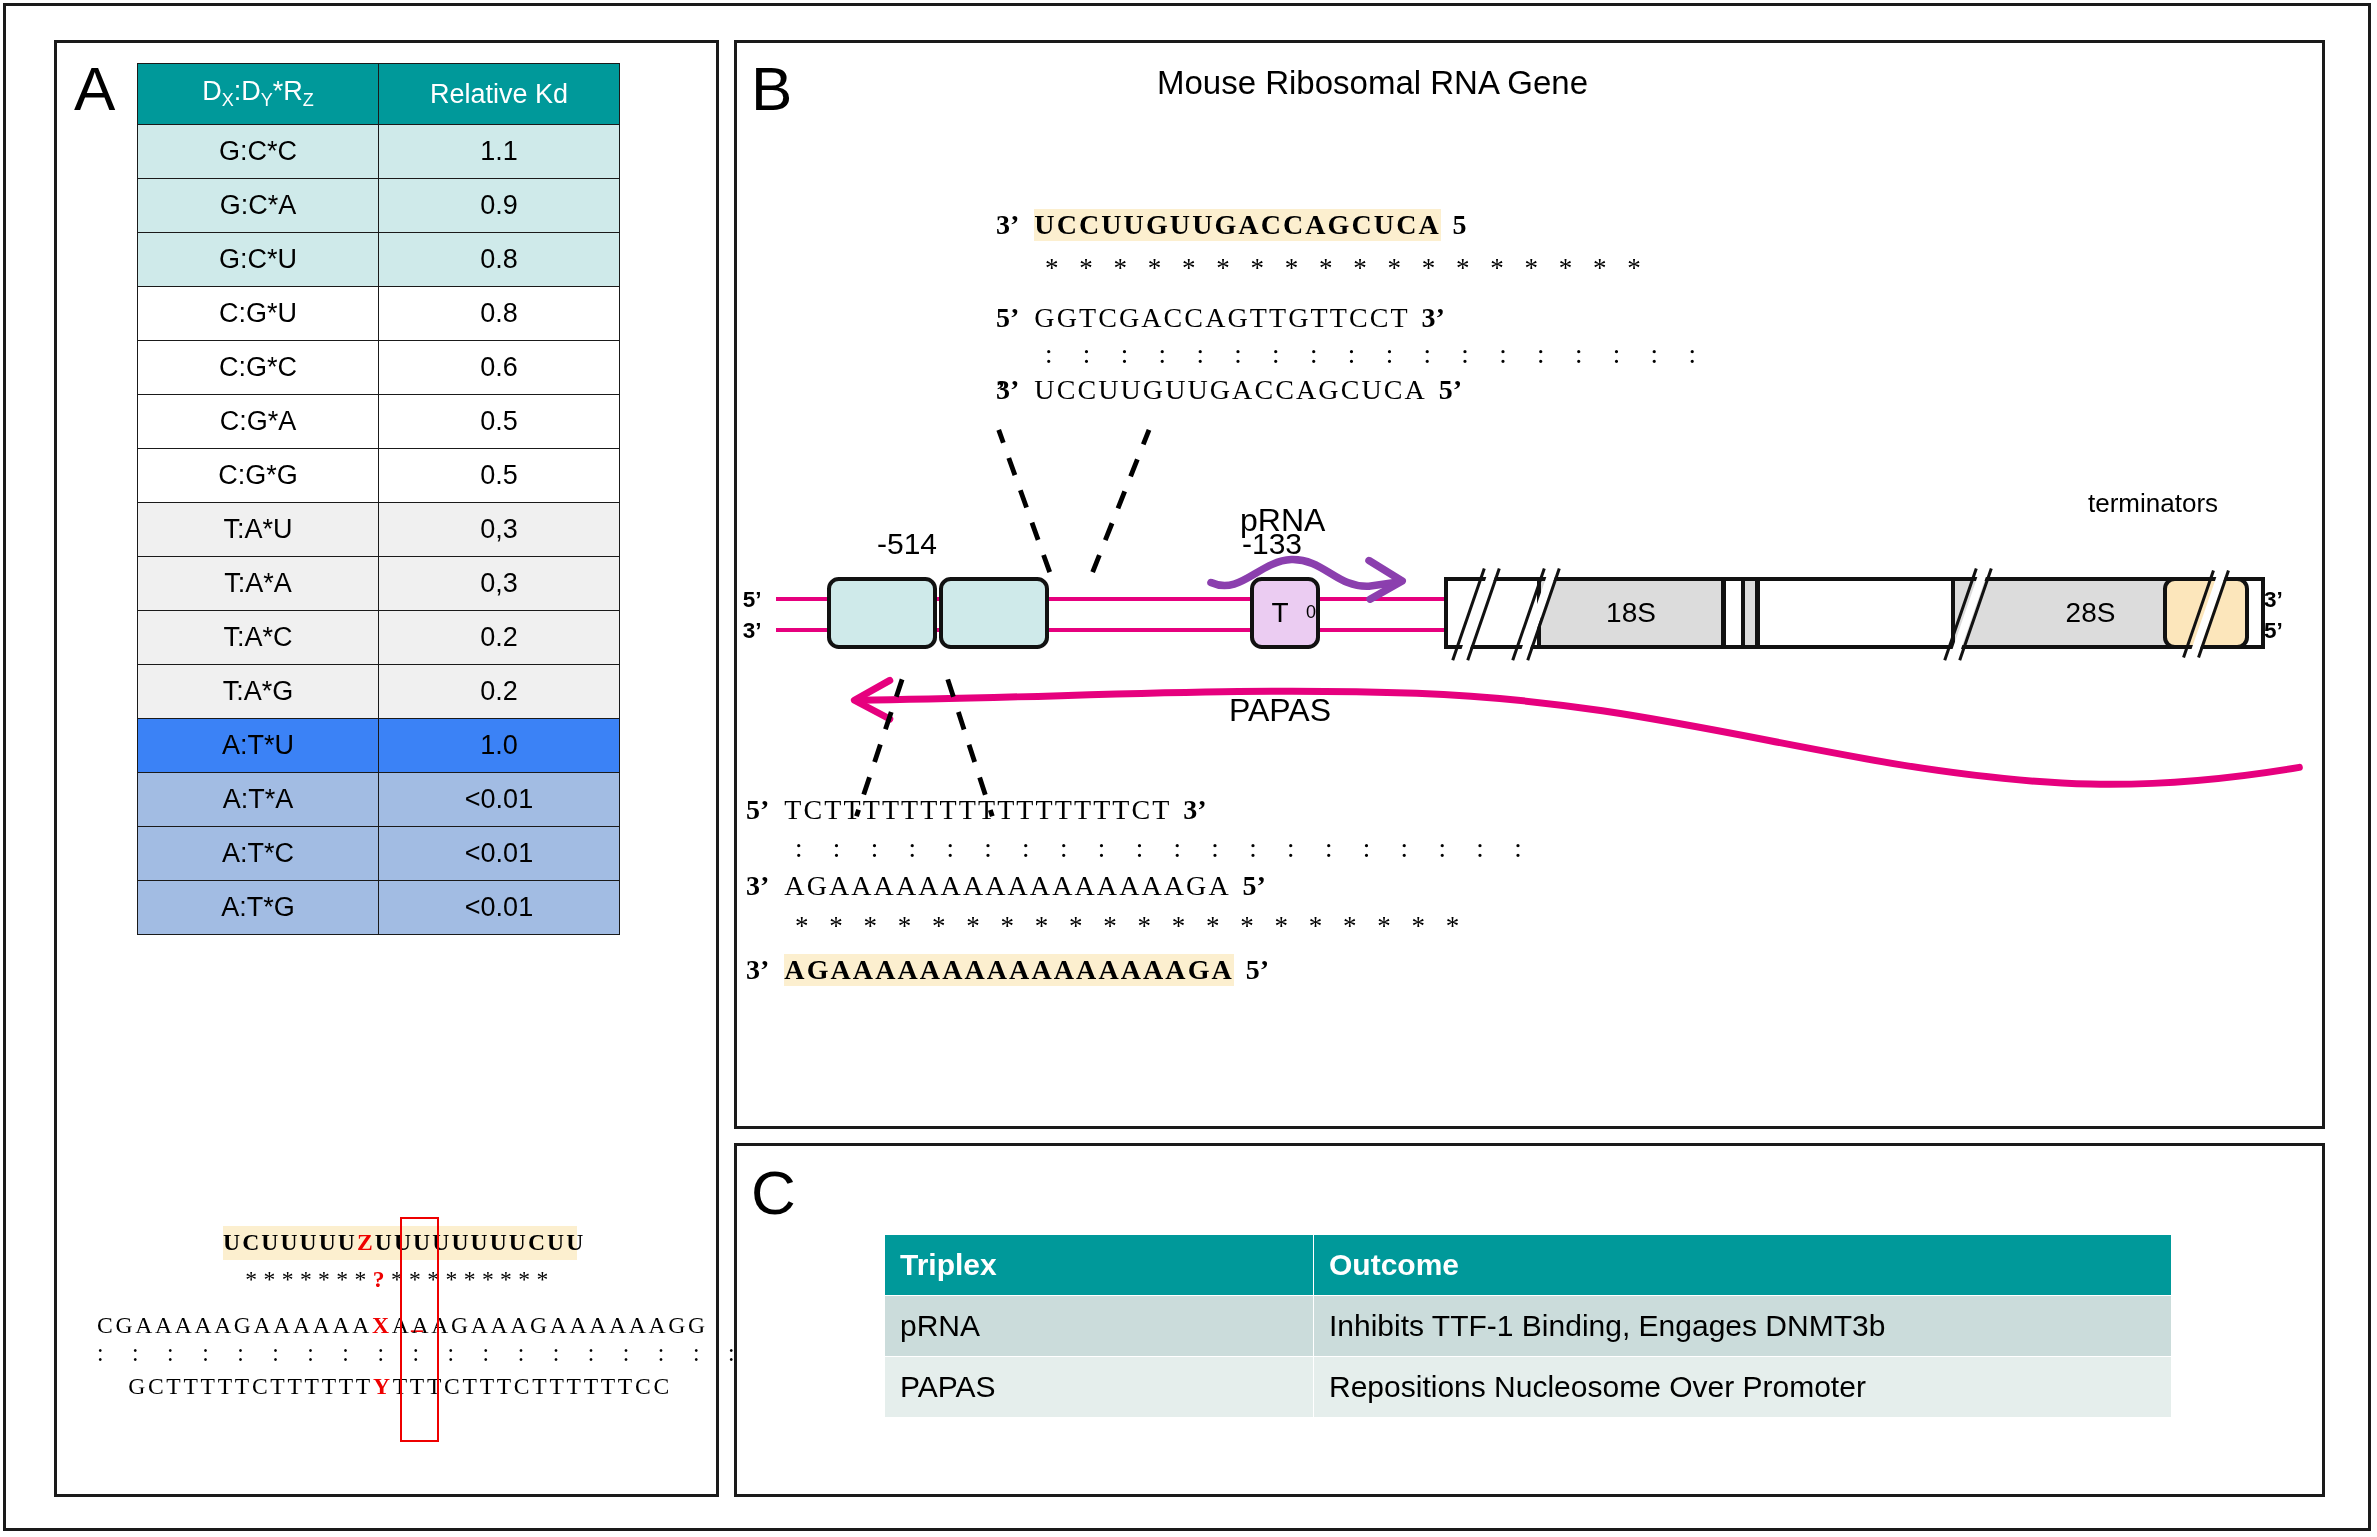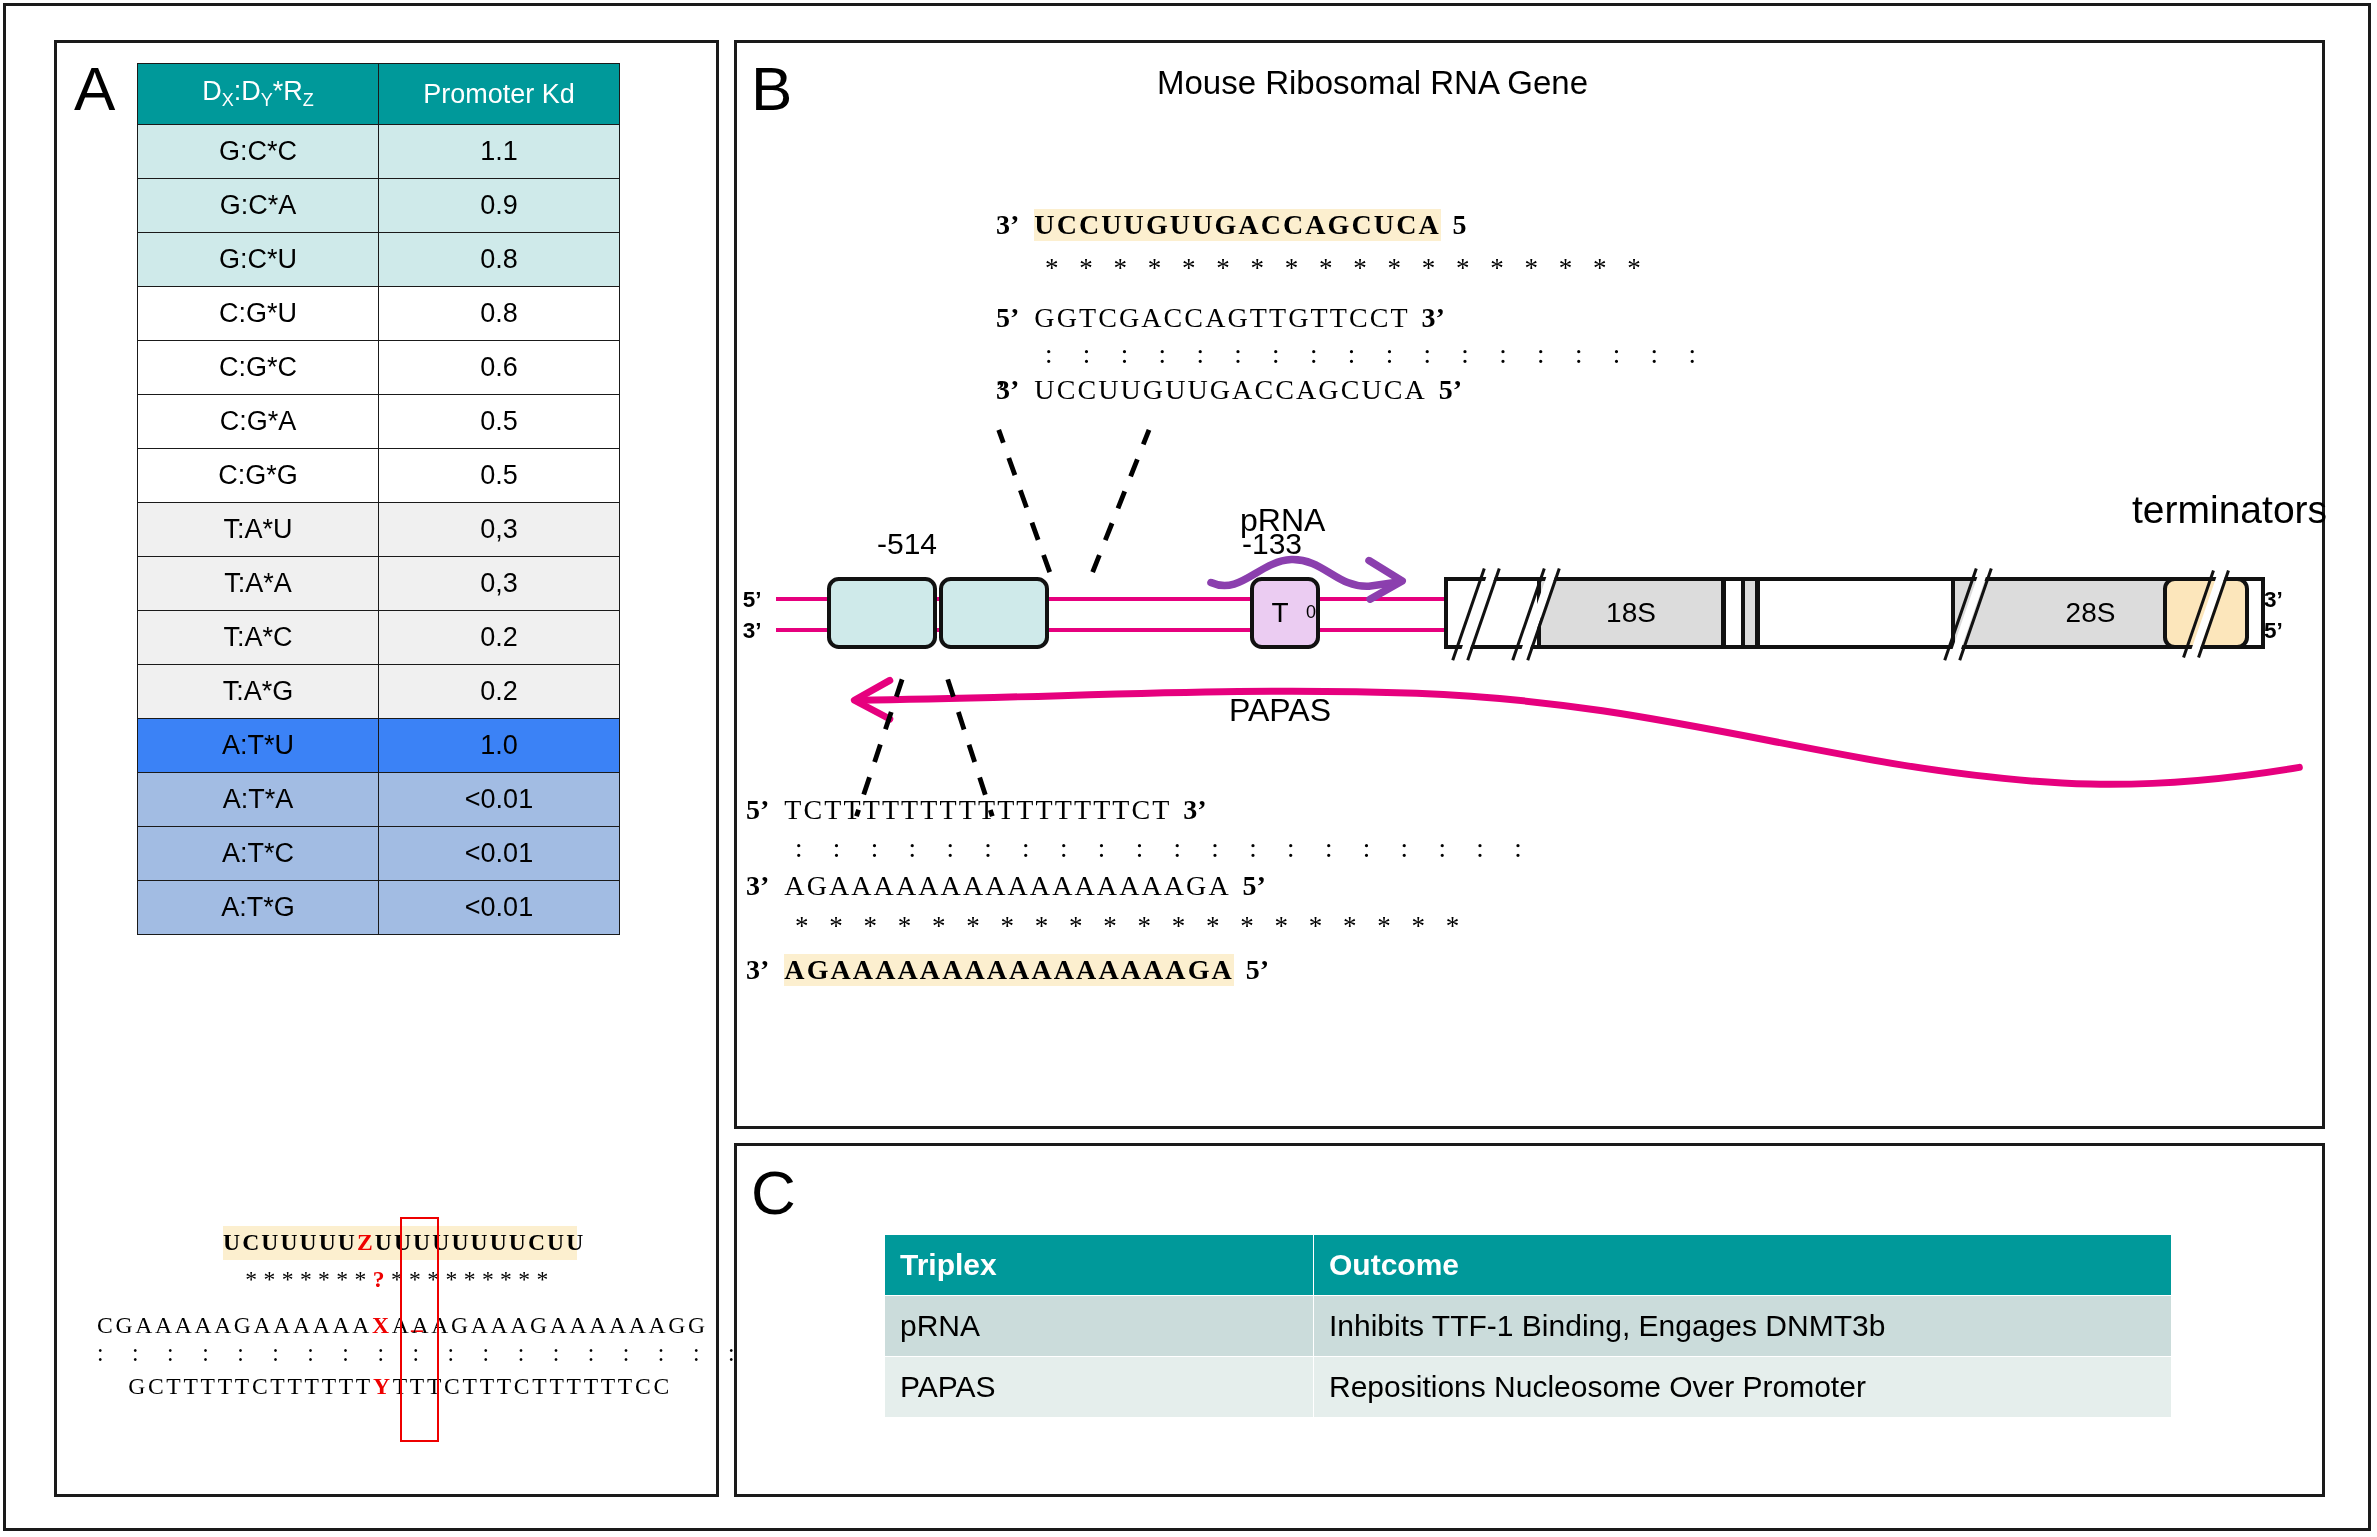--- a/index.html
+++ b/index.html
@@ -197,23 +197,22 @@
     font-family:"Liberation Sans", sans-serif;
     font-weight:bold;
   }
   .pos-label{
     position:absolute;
     font-size:30px;color:#000;
     font-family:"Liberation Sans", sans-serif;
   }
   #lbl-terminators{
     position:absolute;
-    font-size:39px;color:#000;
-    font-family:"Liberation Sans", sans-serif;
-    margin-left:44px;
+    font-size:26px;color:#000;
+    font-family:"Liberation Sans", sans-serif;
   }
   #lbl-prna{
     position:absolute;
     font-size:32px;color:#000;
     font-family:"Liberation Sans", sans-serif;
   }
   #lbl-papas{
     position:absolute;
     font-size:32px;color:#000;
     font-family:"Liberation Sans", sans-serif;
@@ -256,21 +255,21 @@
   <div class="panel-letter" id="letter-a">A</div>
 
   <table id="kd-table">
     <colgroup>
         <col style="width:50%">
         <col style="width:50%">
       </colgroup>
     <thead>
       <tr>
         <th><span>D</span><sub>X</sub><span>:D</span><sub>Y</sub><span>*R</span><sub>Z</sub></th>
-        <th>Promoter Kd</th>
+        <th>Relative Kd</th>
       </tr>
     </thead>
     <tbody id="kd-body">
         <tr class="row-cyan">
           <td>G:C*C</td>
           <td>1.1</td>
         </tr>
         <tr class="row-cyan">
           <td>G:C*A</td>
           <td>0.9</td>

